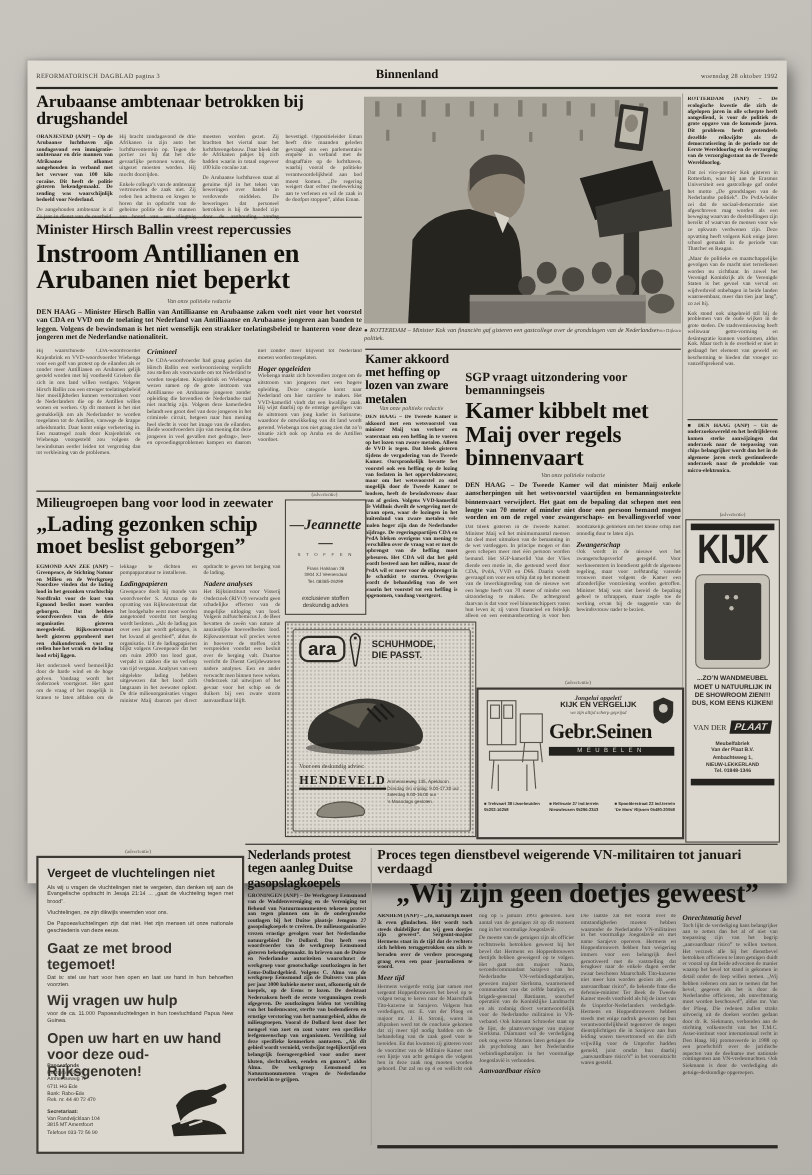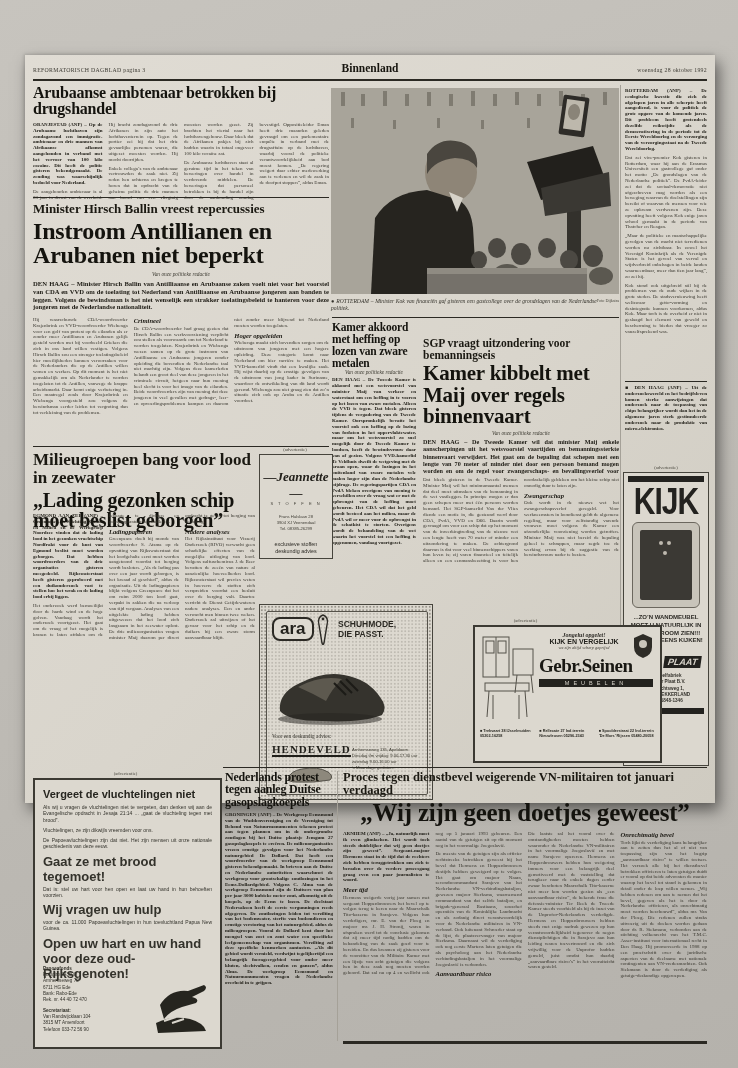--- a/index.html
+++ b/index.html
@@ -28,21 +28,21 @@
   .credit{float:right;font-style:normal;font-size:4.2px;color:#4a483f;}
   .adbox{position:absolute;border:1px solid #46443c;background:#dcd8cf;overflow:hidden;}
   .sans{font-family:"Liberation Sans",sans-serif;}
   .kijk-big{font-family:"Liberation Sans",sans-serif;font-weight:bold;font-size:30px;letter-spacing:-1px;transform:scaleY(1.25);transform-origin:center;color:#23221f;text-align:center;}
   .seinen-name{font-weight:bold;font-size:19px;letter-spacing:-.5px;color:#191813;}
   .seinen-bar{background:#23221e;color:#d8d4cb;font-family:"Liberation Sans",sans-serif;font-size:5.5px;letter-spacing:4px;text-align:center;padding:1px 0;}
   .loc{font-family:"Liberation Sans",sans-serif;font-size:3.8px;font-weight:bold;color:#2b2a24;line-height:1.25;}
   .pap{font-family:"Liberation Sans",sans-serif;color:#33322b;}
   .pap p{margin:0 0 4px 0;font-size:5px;line-height:1.25;text-align:justify;}
   .pap h3{margin:4px 0 2px 0;font-size:13px;}
-  .dotbg{background-image:radial-gradient(#97938a 0.7px, transparent 0.8px);background-size:3.5px 3.5px;margin-top:39px;}
+  .dotbg{background-image:radial-gradient(#97938a 0.7px, transparent 0.8px);background-size:3.5px 3.5px;}
 </style>
 </head>
 <body>
 
 <div class="canvas">
  <div class="paper">
 
   <div class="abs" style="left:8px;top:7px;width:674px;height:16px;">
     <span class="abs hdr-small" style="left:0;top:5px;">REFORMATORISCH DAGBLAD pagina 3</span>
     <span class="abs hdr-center" style="left:0;top:0;width:674px;text-align:center;">Binnenland</span>
@@ -189,21 +189,21 @@
     <div class="leadbig" style="font-size:6.2px;margin-top:2px;height:36px;">DEN HAAG – De Tweede Kamer wil dat minister Maij enkele aanscherpingen uit het wetsvoorstel vaartijden en bemanningssterkte binnenvaart verwijdert. Het gaat om de bepaling dat schepen met een lengte van 70 meter of minder niet door een persoon bemand mogen worden en om de regel voor zwangerschaps- en bevallingsverlof voor vrouwen van zelfstandigen.</div>
     <div class="bodytxt cols2" style="margin-top:3px;height:140px;">
       <p>Dat bleek gisteren in de Tweede Kamer. Minister Maij wil het minimumaantal mensen dat deel moet uitmaken van de bemanning in de wet vastleggen. In principe mogen er dan geen schepen meer met één persoon worden bemand. Het SGP-kamerlid Van der Vlies diende een motie in, die gesteund werd door CDA, PvdA, VVD en D66. Daarin wordt gevraagd om voor een schip dat op het moment van de inwerkingtreding van de nieuwe wet een lengte heeft van 70 meter of minder een uitzondering te maken. De achtergrond daarvan is dat voor veel binnenschippers varen hun leven is; zij varen financieel en feitelijk alleen en een eenmansbezetting is voor hen noodzakelijk gebleken om het kleine schip niet onnodig duur te laten zijn.</p>
       <h4 class="sub">Zwangerschap</h4>
       <p>Ook wordt in de nieuwe wet het zwangerschapsverlof geregeld. Voor werkneemsters in loondienst geldt de algemene regeling, maar voor zelfstandig varende vrouwen moet volgens de Kamer een afzonderlijke voorziening worden getroffen. Minister Maij was niet bereid de bepaling geheel te schrappen, maar zegde toe de werking ervan bij de suggestie van de bewindsvrouw nader te bezien.</p>
     </div>
   </div>
 
   <div class="rule" style="left:8px;top:391px;width:296px;"></div>
   <div class="abs" style="left:8px;top:396px;width:222px;">
-    <h3 class="kick" style="font-size:17px;">Milieugroepen bang voor lood in zeewater</h3>
+    <h3 class="kick" style="font-size:12px;">Milieugroepen bang voor lood in zeewater</h3>
     <h1 class="hl" style="font-size:20px;margin-top:3px;">„Lading gezonken schip moet beslist geborgen”</h1>
   </div>
   <div class="abs bodytxt cols3" style="left:8px;top:458px;width:222px;height:246px;">
     <p class="lead">EGMOND AAN ZEE (ANP) – Greenpeace, de Stichting Natuur en Milieu en de Werkgroep Noordzee vinden dat de lading lood in het gezonken vrachtschip Nordfrakt voor de kust van Egmond beslist moet worden geborgen. Dat hebben woordvoerders van de drie organisaties gisteren meegedeeld. Rijkswaterstaat heeft gisteren geprobeerd met een duikonderzoek vast te stellen hoe het wrak en de lading lood erbij liggen.</p>
     <p>Het onderzoek werd bemoeilijkt door de harde wind en de hoge golven. Vandaag wordt het onderzoek voortgezet. Het gaat om de vraag of het mogelijk is kranen te laten afdalen om de lekkage te dichten en pompapparatuur te installeren.</p>
     <h4 class="sub">Ladingpapieren</h4>
     <p>Greenpeace doelt bij monde van woordvoerder S. Atsma op de opvatting van Rijkswaterstaat dat het loodgehalte eerst moet worden aangetoond voordat tot berging wordt besloten. „Als de lading pas over een jaar wordt geborgen, is het kwaad al geschied”, aldus de organisatie. Uit de ladingpapieren blijkt volgens Greenpeace dat het om ruim 2000 ton lood gaat, verpakt in zakken die na verloop van tijd vergaan. Analyses van een uitgelekte lading hebben uitgewezen dat het lood zich langzaam in het zeewater oplost. De drie milieuorganisaties vragen minister Maij daarom per direct opdracht te geven tot berging van de lading.</p>
     <h4 class="sub">Nadere analyses</h4>
     <p>Het Rijksinstituut voor Visserij Onderzoek (RIVO) verwacht geen schadelijke effecten van de mogelijke uitloging van lood. Volgens zulfuschemicus J. de Beer bevatten de zeeën van nature al aanzienlijke hoeveelheden lood. Rijkswaterstaat wil precies weten in hoeverre de stoffen zich verspreiden voordat een besluit over de berging valt. Daartoe verricht de Dienst Getijdewateren nadere analyses. Een en ander verwacht men binnen twee weken. Onderzoek zal uitwijzen of het gevaar voor het schip en de duikers bij een zware storm aanvaardbaar blijft.</p>
   </div>
@@ -247,21 +247,21 @@
     </svg>
     <div class="sans" style="position:absolute;left:92px;top:142px;width:70px;font-size:4.2px;color:#3b392f;line-height:1.45;">
       <div>Arnhemseweg 135, Apeldoorn</div>
       <div>Dinsdag t/m vrijdag: 9.00-17.30 uur</div>
       <div>zaterdag 9.00-16.00 uur</div>
       <div>’s Maandags gesloten.</div>
     </div>
   </div>
 
   <div class="adlabel" style="left:408px;top:563px;width:185px;">(advertentie)</div>
-  <div class="adbox" style="left:408px;top:570px;width:185px;height:134px;border:2px solid #3c3a33;margin-left:40px;">
+  <div class="adbox" style="left:408px;top:570px;width:185px;height:134px;border:2px solid #3c3a33;">
     <svg class="abs" style="left:4px;top:6px;" width="60" height="92" viewBox="0 0 60 92">
       <g fill="none" stroke="#55524a" stroke-width="1">
         <rect x="4" y="4" width="26" height="40"></rect>
             <line x1="17" y1="4" x2="17" y2="44"></line>
         <rect x="7" y="8" width="8" height="12"></rect>
             <rect x="19" y="8" width="8" height="12"></rect>
         <rect x="6" y="50" width="44" height="8"></rect>
             <line x1="10" y1="58" x2="8" y2="84"></line>
             <line x1="46" y1="58" x2="48" y2="84"></line>
         <rect x="34" y="16" width="20" height="26"></rect>

